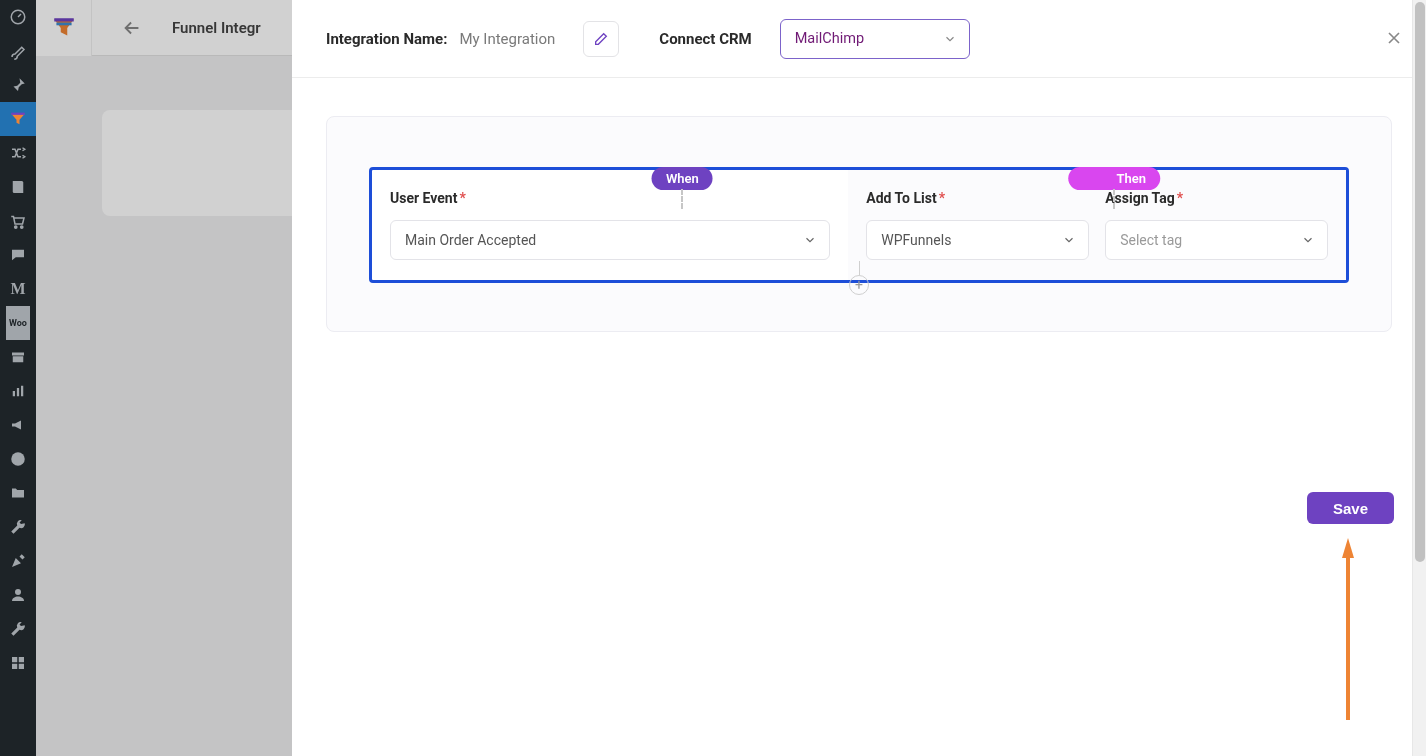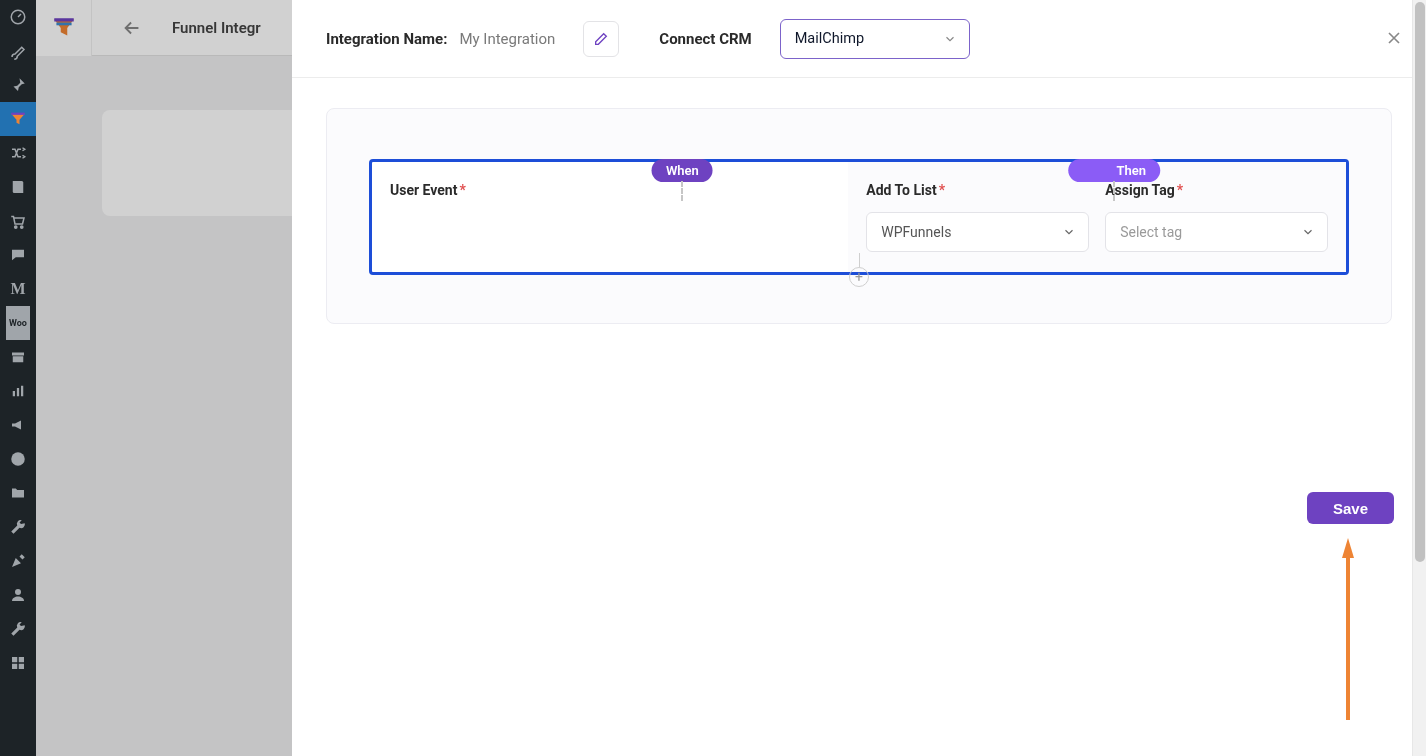--- a/index.html
+++ b/index.html
@@ -46,36 +46,36 @@
     }
     .panel-header {
       height:78px; border-bottom:1px solid #ececec;
       padding:0 34px; display:flex; align-items:center; gap:28px;
     }
     .hdr-label { font-size:15px; font-weight:700; color:#2a2a2a; }
     .hdr-value { font-size:15px; color:#7a7a7a; }
     .edit-btn { width:36px; height:36px; border:1px solid #e3e3e6; border-radius:6px; display:flex; align-items:center; justify-content:center; color:#6e42c1; background:#fff; }
     .crm-select {
       width:190px; height:40px; border:1px solid #7c63ca; border-radius:6px;
-      padding:0 38px 0 14px; display:flex; align-items:center; font-size:14.5px; color:#0f172a;
+      padding:0 38px 0 14px; display:flex; align-items:center; font-size:14.5px; color:#701a75;
       position:relative; background:#fff;
     }
     .crm-select .chev { position:absolute; right:12px; top:50%; transform:translateY(-50%); color:#888; }
     .panel-close { position:absolute; right:22px; top:28px; color:#666; cursor:pointer; }
 
     
     .panel-body { flex:1; padding: 30px 34px; position:relative; }
 
     .rule-card {
       border:1px solid #ececf2; border-radius:8px; padding: 50px 42px 48px;
       background:#fbfbfd; position:relative;
     }
     .pill { position:absolute; top:50px; padding:4px 14px; border-radius:12px; font-size:13px; font-weight:600; color:#fff; }
     .pill-when { background:#6e42c1; left: 33.4%; transform:translateX(-50%); }
-    .pill-then { background:#8b5cf6; left: 74%; transform:translateX(-50%);padding-left:48px; }
+    .pill-then { background:#d946ef; left: 74%; transform:translateX(-50%);padding-left:48px; }
     .pill-stem { position:absolute; width:0; top:72px; height:20px; border-left:2px dashed #c6c6c6; }
     .stem-when { left:33.4%; transform:translateX(-1px); }
     .stem-then { left:74%; transform:translateX(-1px); }
 
     .cols {
       display:flex; gap:0; border:3px solid #1d4ed8; border-radius:4px; background:#fff;
       overflow:visible;
     }
     .col-left { flex:0 0 48.9%; padding:20px 18px; }
     .col-right { flex:1; padding:20px 18px; display:flex; gap:16px; background:#fbfbfd; }
@@ -260,31 +260,37 @@
         </svg>
     </div>
     <div class="panel-close">
       <svg width="20" height="20" viewBox="0 0 24 24" fill="none" stroke="#888" stroke-width="2">
           <path d="M6 6l12 12M18 6L6 18"></path>
         </svg>
     </div>
   </div>
 
   <div class="panel-body">
-    <div class="rule-card" style="position:relative;">
+    <div class="rule-card" style="position:relative;margin-top:8px;">
       <span class="pill pill-when">When</span>
       <span class="pill pill-then">Then</span>
       <span class="pill-stem stem-when"></span>
       <span class="pill-stem stem-then"></span>
 
       <div class="cols">
         <div class="col-left">
           <div class="field">
             <div class="field-label">
               <span>User Event</span><span class="req">*</span>
+            </div>
+            <div class="select-box">
+              <span>Main Order Accepted</span>
+              <svg class="chev" width="14" height="14" viewBox="0 0 24 24" fill="none" stroke="#666" stroke-width="2">
+                  <path d="M6 9l6 6 6-6"></path>
+                </svg>
             </div>
           </div>
         </div>
         <div class="col-right">
           <div class="field">
             <div class="field-label">
               <span>Add To List</span><span class="req">*</span>
             </div>
             <div class="select-box">
               <span>WPFunnels</span>

